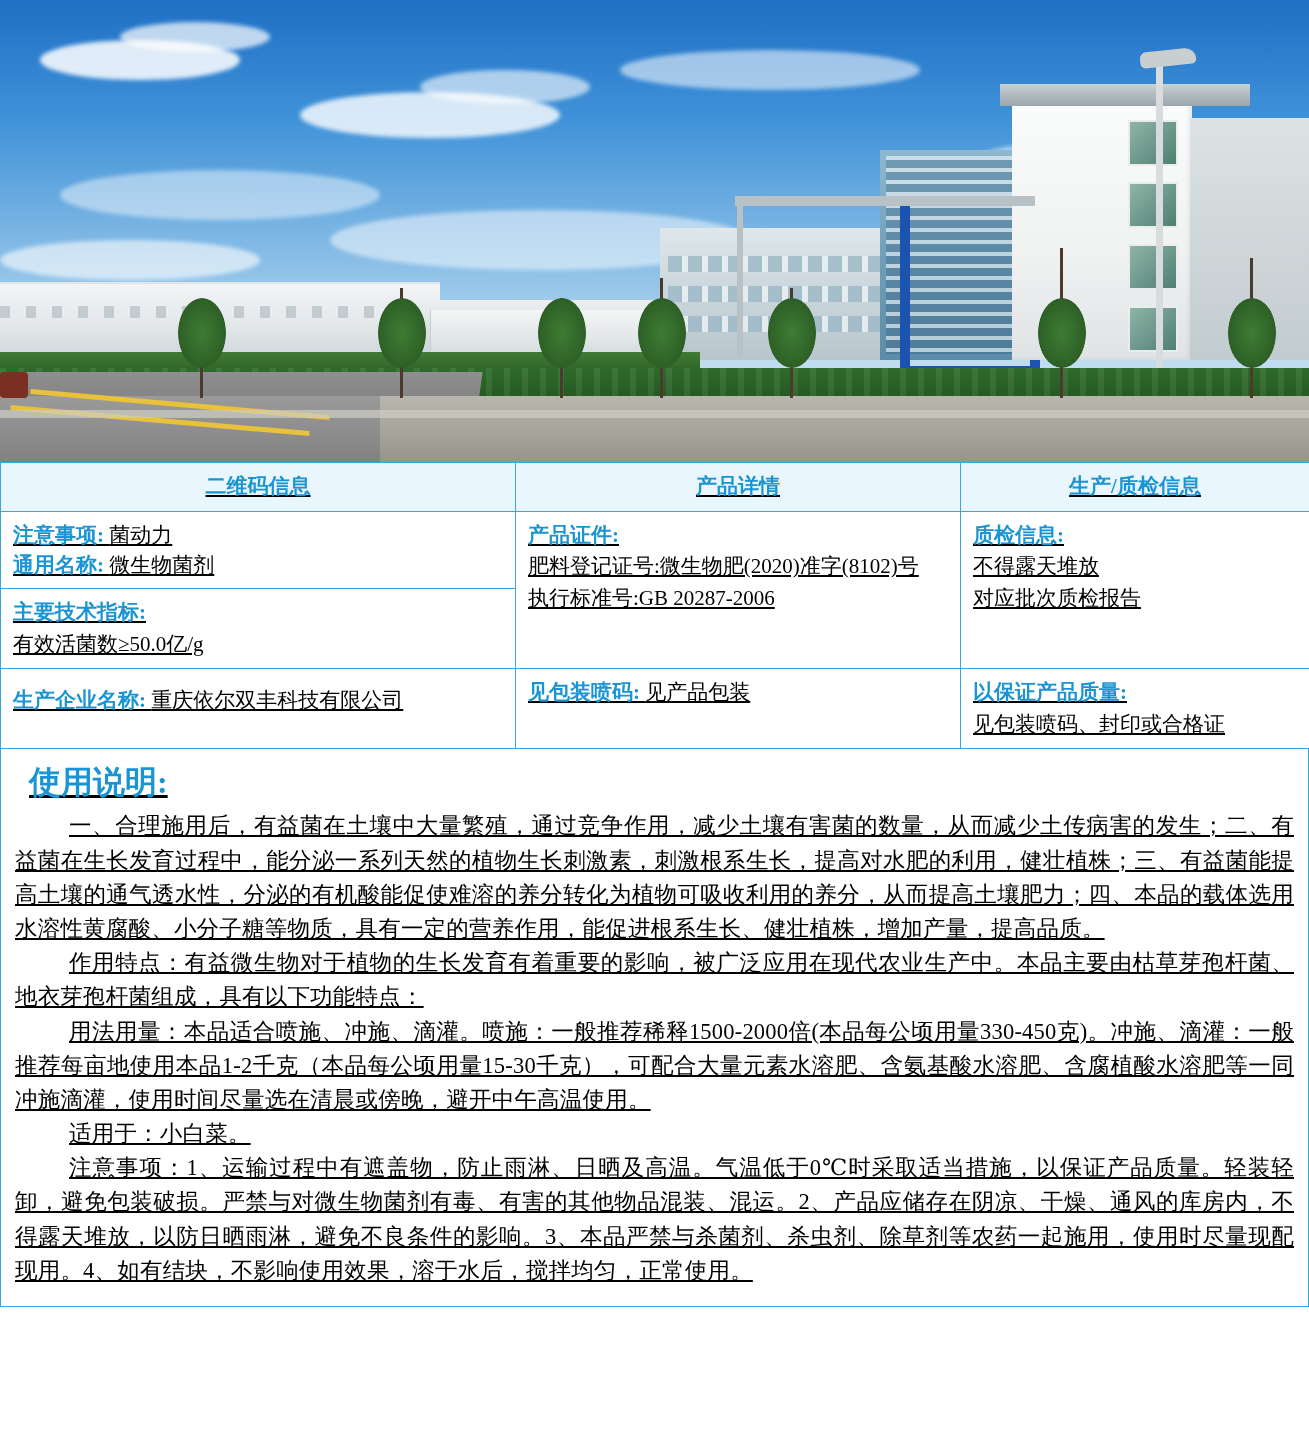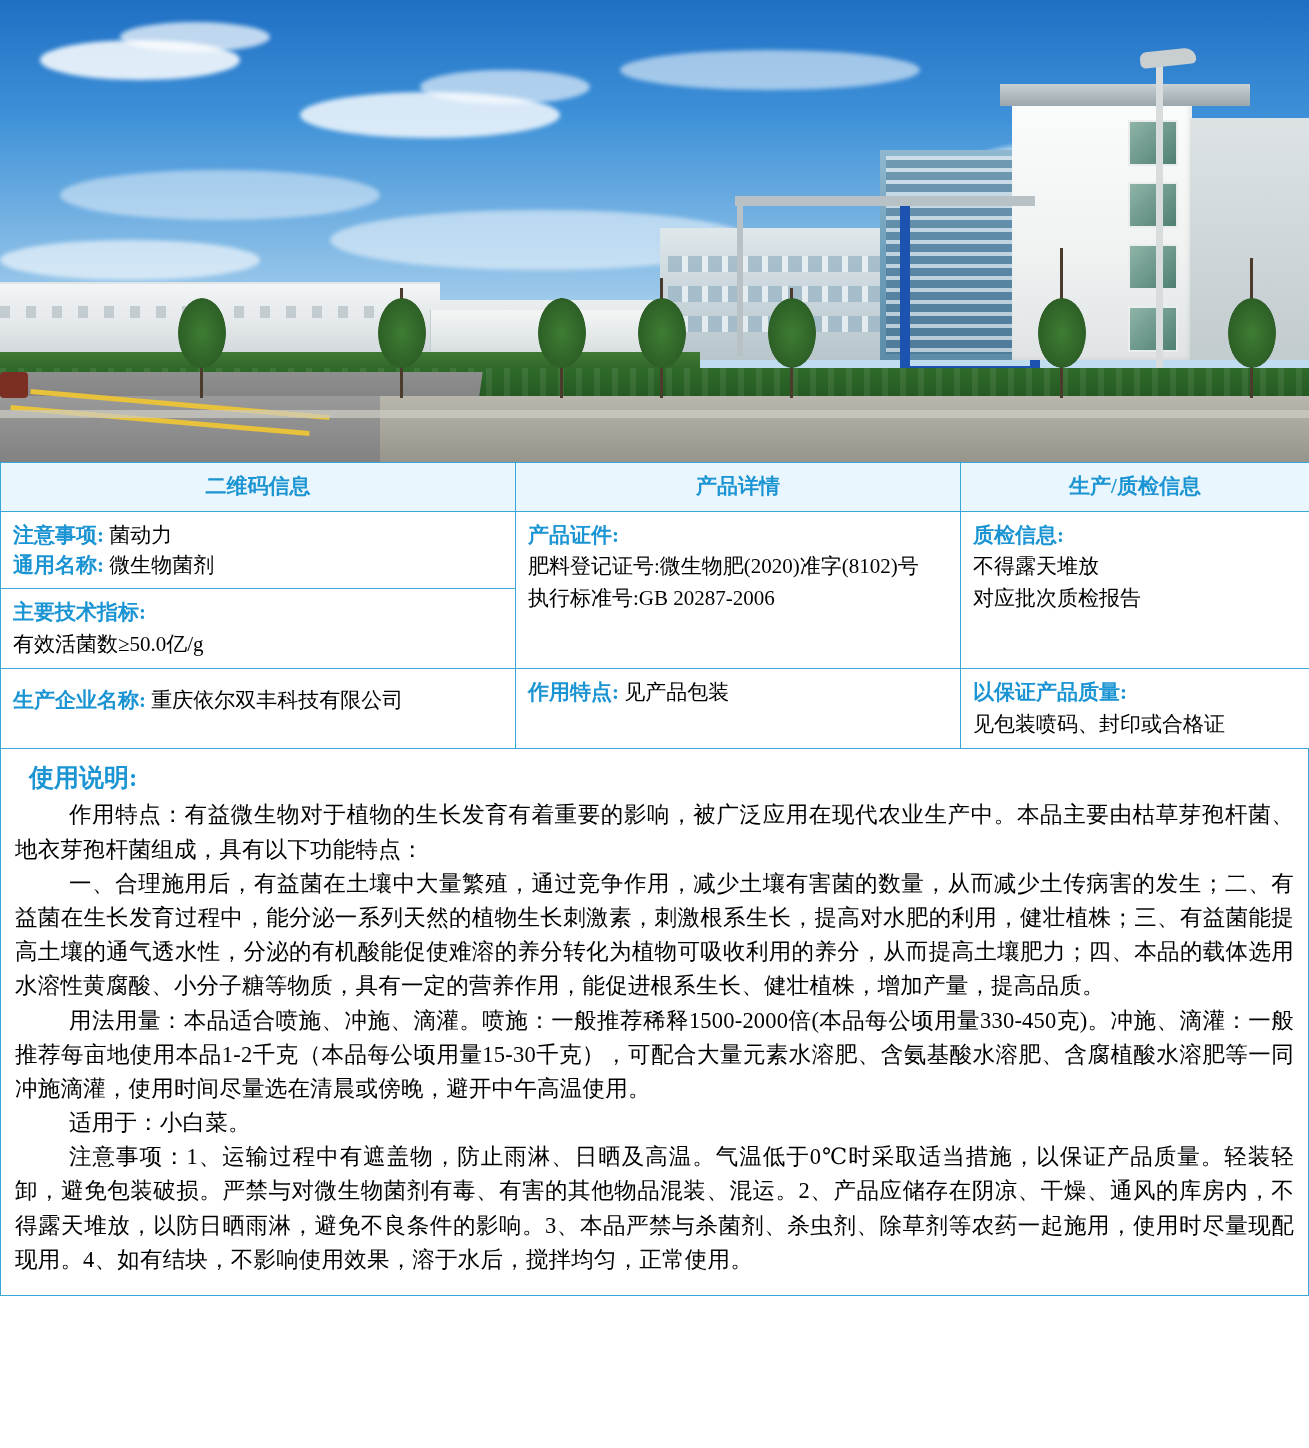--- a/index.html
+++ b/index.html
@@ -9,20 +9,21 @@
   }
   body {
     width: 1309px;
     font-family: "Liberation Serif", "DejaVu Serif", serif;
     color: #000;
   }
   .page {
     width: 1309px;
     position: relative;
     overflow: hidden;
+    text-decoration: underline;
   }
 
   
   .hero {
     position: relative;
     width: 1309px;
     height: 462px;
     overflow: hidden;
     background: linear-gradient(to bottom, #1f6fc4 0%, #3e91d8 25%, #86bce6 55%, #bedcf0 78%, #dfeaf2 100%);
   }
@@ -204,21 +205,21 @@
 
   
   .usage {
     border: 1px solid #3aa7d9;
     border-top: none;
     padding: 10px 14px 18px 14px;
   }
   .usage-title {
     color: #1a94d2;
     font-weight: bold;
-    font-size: 25px;
+    font-size: 32px;
     margin: 2px 0 4px 14px;
   }
   .usage p {
     margin: 0;
     font-size: 22.5px;
     line-height: 1.52;
     text-align: justify;
     text-justify: inter-ideograph;
     letter-spacing: .2px;
   }
@@ -348,33 +349,33 @@
           <div class="val">有效活菌数≥50.0亿/g</div>
         </td>
       </tr>
 
       <tr>
         <td class="cell-mid" style="padding-top:16px;padding-bottom:27px;">
           <span class="lbl">生产企业名称:</span>
           <span class="val">重庆依尔双丰科技有限公司</span>
         </td>
         <td class="cell-mid">
-          <span class="lbl">作用特点:</span>
+          <span class="lbl">见包装喷码:</span>
           <span class="val">见产品包装</span>
         </td>
         <td class="cell-mid">
           <div class="lbl">以保证产品质量:</div>
           <div class="val">见包装喷码、封印或合格证</div>
         </td>
       </tr>
     </tbody>
   </table>
 
   <div class="usage">
     <div class="usage-title">使用说明:</div>
+    <p class="indent">一、合理施用后，有益菌在土壤中大量繁殖，通过竞争作用，减少土壤有害菌的数量，从而减少土传病害的发生；二、有益菌在生长发育过程中，能分泌一系列天然的植物生长刺激素，刺激根系生长，提高对水肥的利用，健壮植株；三、有益菌能提高土壤的通气透水性，分泌的有机酸能促使难溶的养分转化为植物可吸收利用的养分，从而提高土壤肥力；四、本品的载体选用水溶性黄腐酸、小分子糖等物质，具有一定的营养作用，能促进根系生长、健壮植株，增加产量，提高品质。</p>
     <p class="indent">作用特点：有益微生物对于植物的生长发育有着重要的影响，被广泛应用在现代农业生产中。本品主要由枯草芽孢杆菌、地衣芽孢杆菌组成，具有以下功能特点：</p>
-    <p class="indent">一、合理施用后，有益菌在土壤中大量繁殖，通过竞争作用，减少土壤有害菌的数量，从而减少土传病害的发生；二、有益菌在生长发育过程中，能分泌一系列天然的植物生长刺激素，刺激根系生长，提高对水肥的利用，健壮植株；三、有益菌能提高土壤的通气透水性，分泌的有机酸能促使难溶的养分转化为植物可吸收利用的养分，从而提高土壤肥力；四、本品的载体选用水溶性黄腐酸、小分子糖等物质，具有一定的营养作用，能促进根系生长、健壮植株，增加产量，提高品质。</p>
     <p class="indent">用法用量：本品适合喷施、冲施、滴灌。喷施：一般推荐稀释1500-2000倍(本品每公顷用量330-450克)。冲施、滴灌：一般推荐每亩地使用本品1-2千克（本品每公顷用量15-30千克），可配合大量元素水溶肥、含氨基酸水溶肥、含腐植酸水溶肥等一同冲施滴灌，使用时间尽量选在清晨或傍晚，避开中午高温使用。</p>
     <p class="indent">适用于：小白菜。</p>
     <p class="indent">注意事项：1、运输过程中有遮盖物，防止雨淋、日晒及高温。气温低于0℃时采取适当措施，以保证产品质量。轻装轻卸，避免包装破损。严禁与对微生物菌剂有毒、有害的其他物品混装、混运。2、产品应储存在阴凉、干燥、通风的库房内，不得露天堆放，以防日晒雨淋，避免不良条件的影响。3、本品严禁与杀菌剂、杀虫剂、除草剂等农药一起施用，使用时尽量现配现用。4、如有结块，不影响使用效果，溶于水后，搅拌均匀，正常使用。</p>
   </div>
 
 </div>
 
 </body></html>

